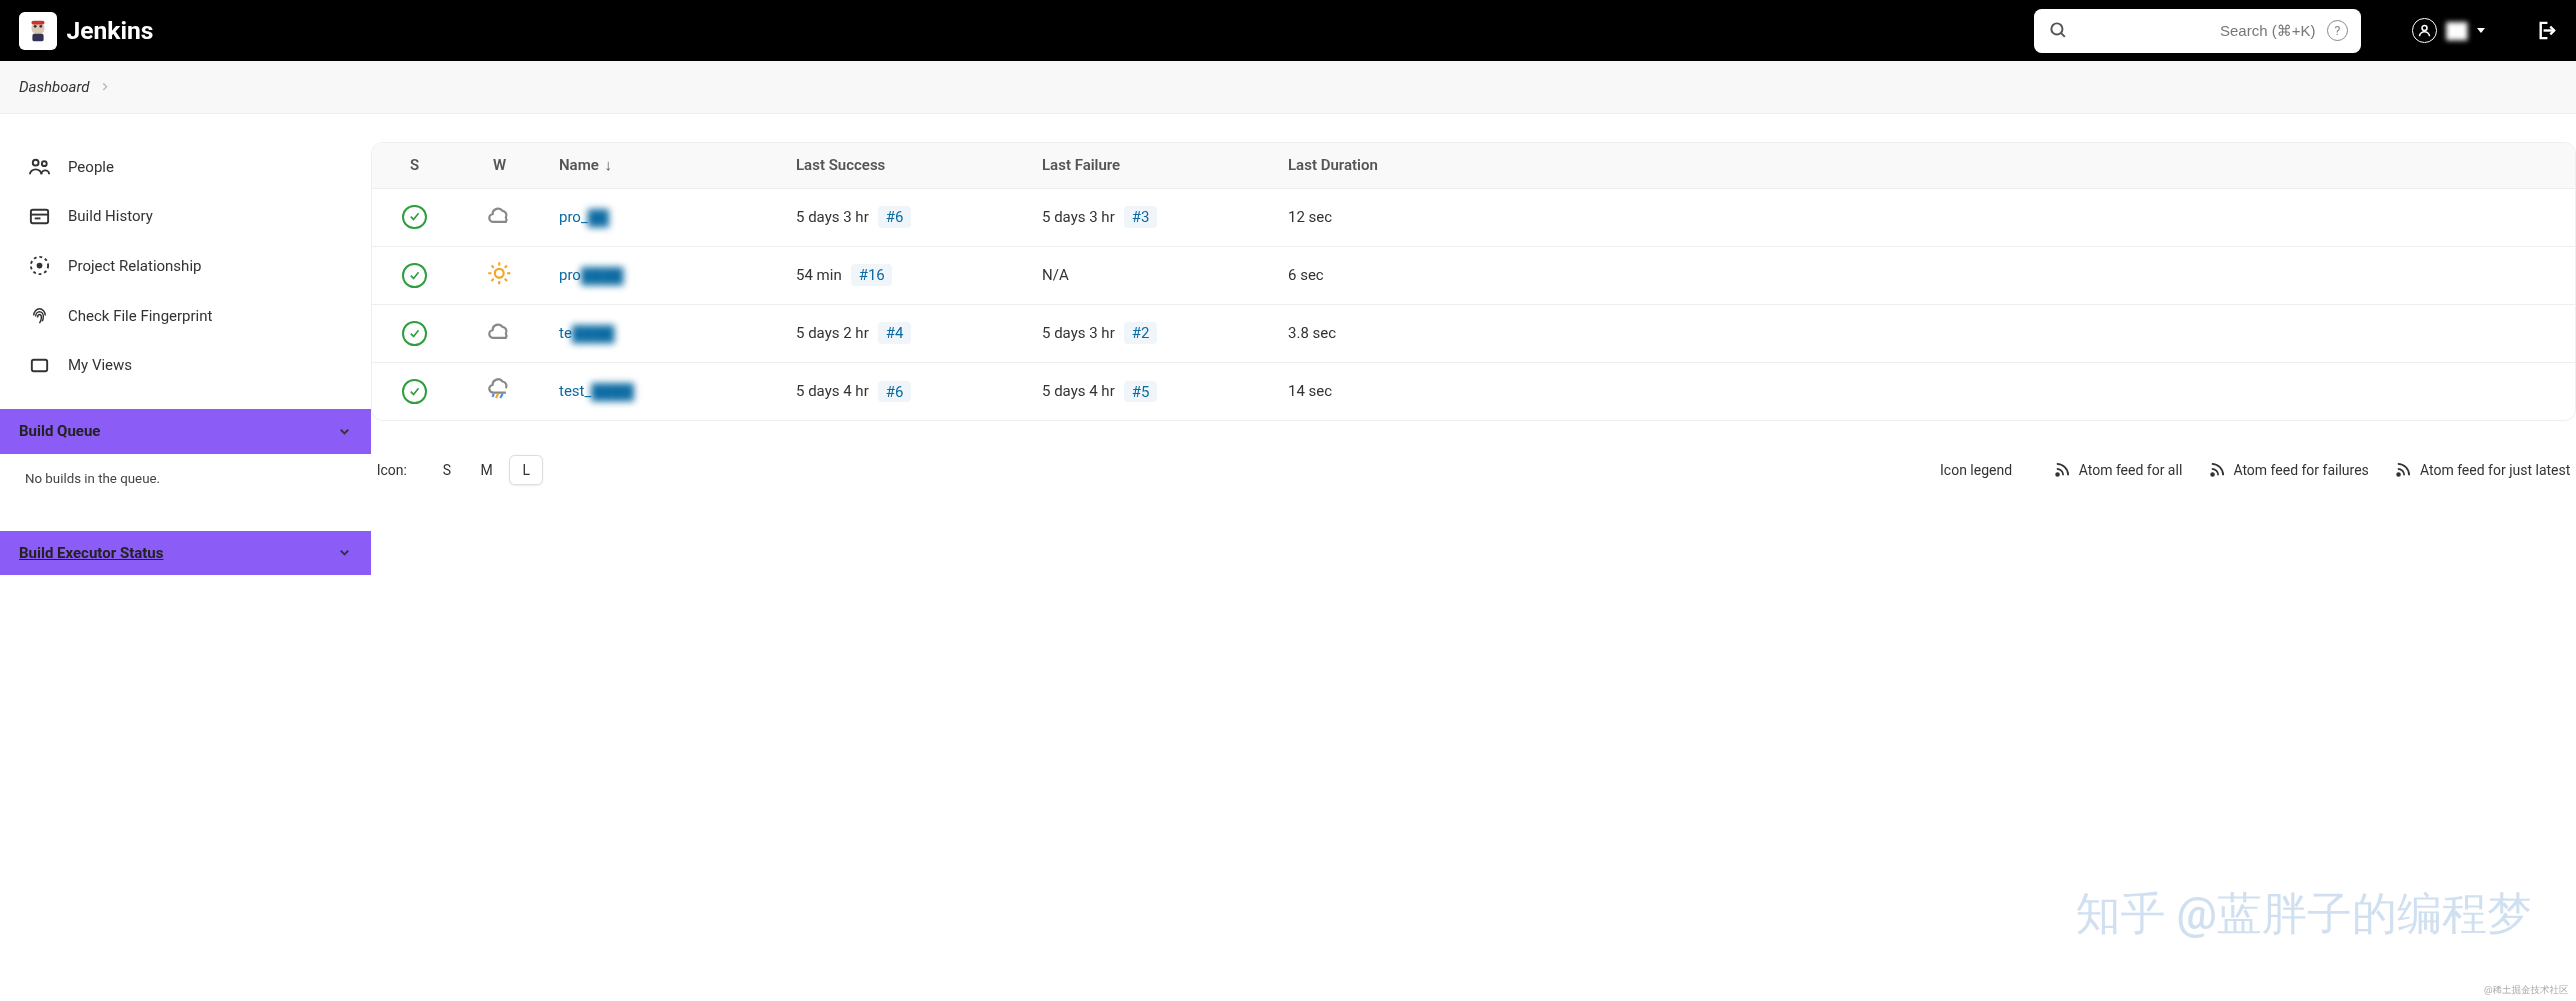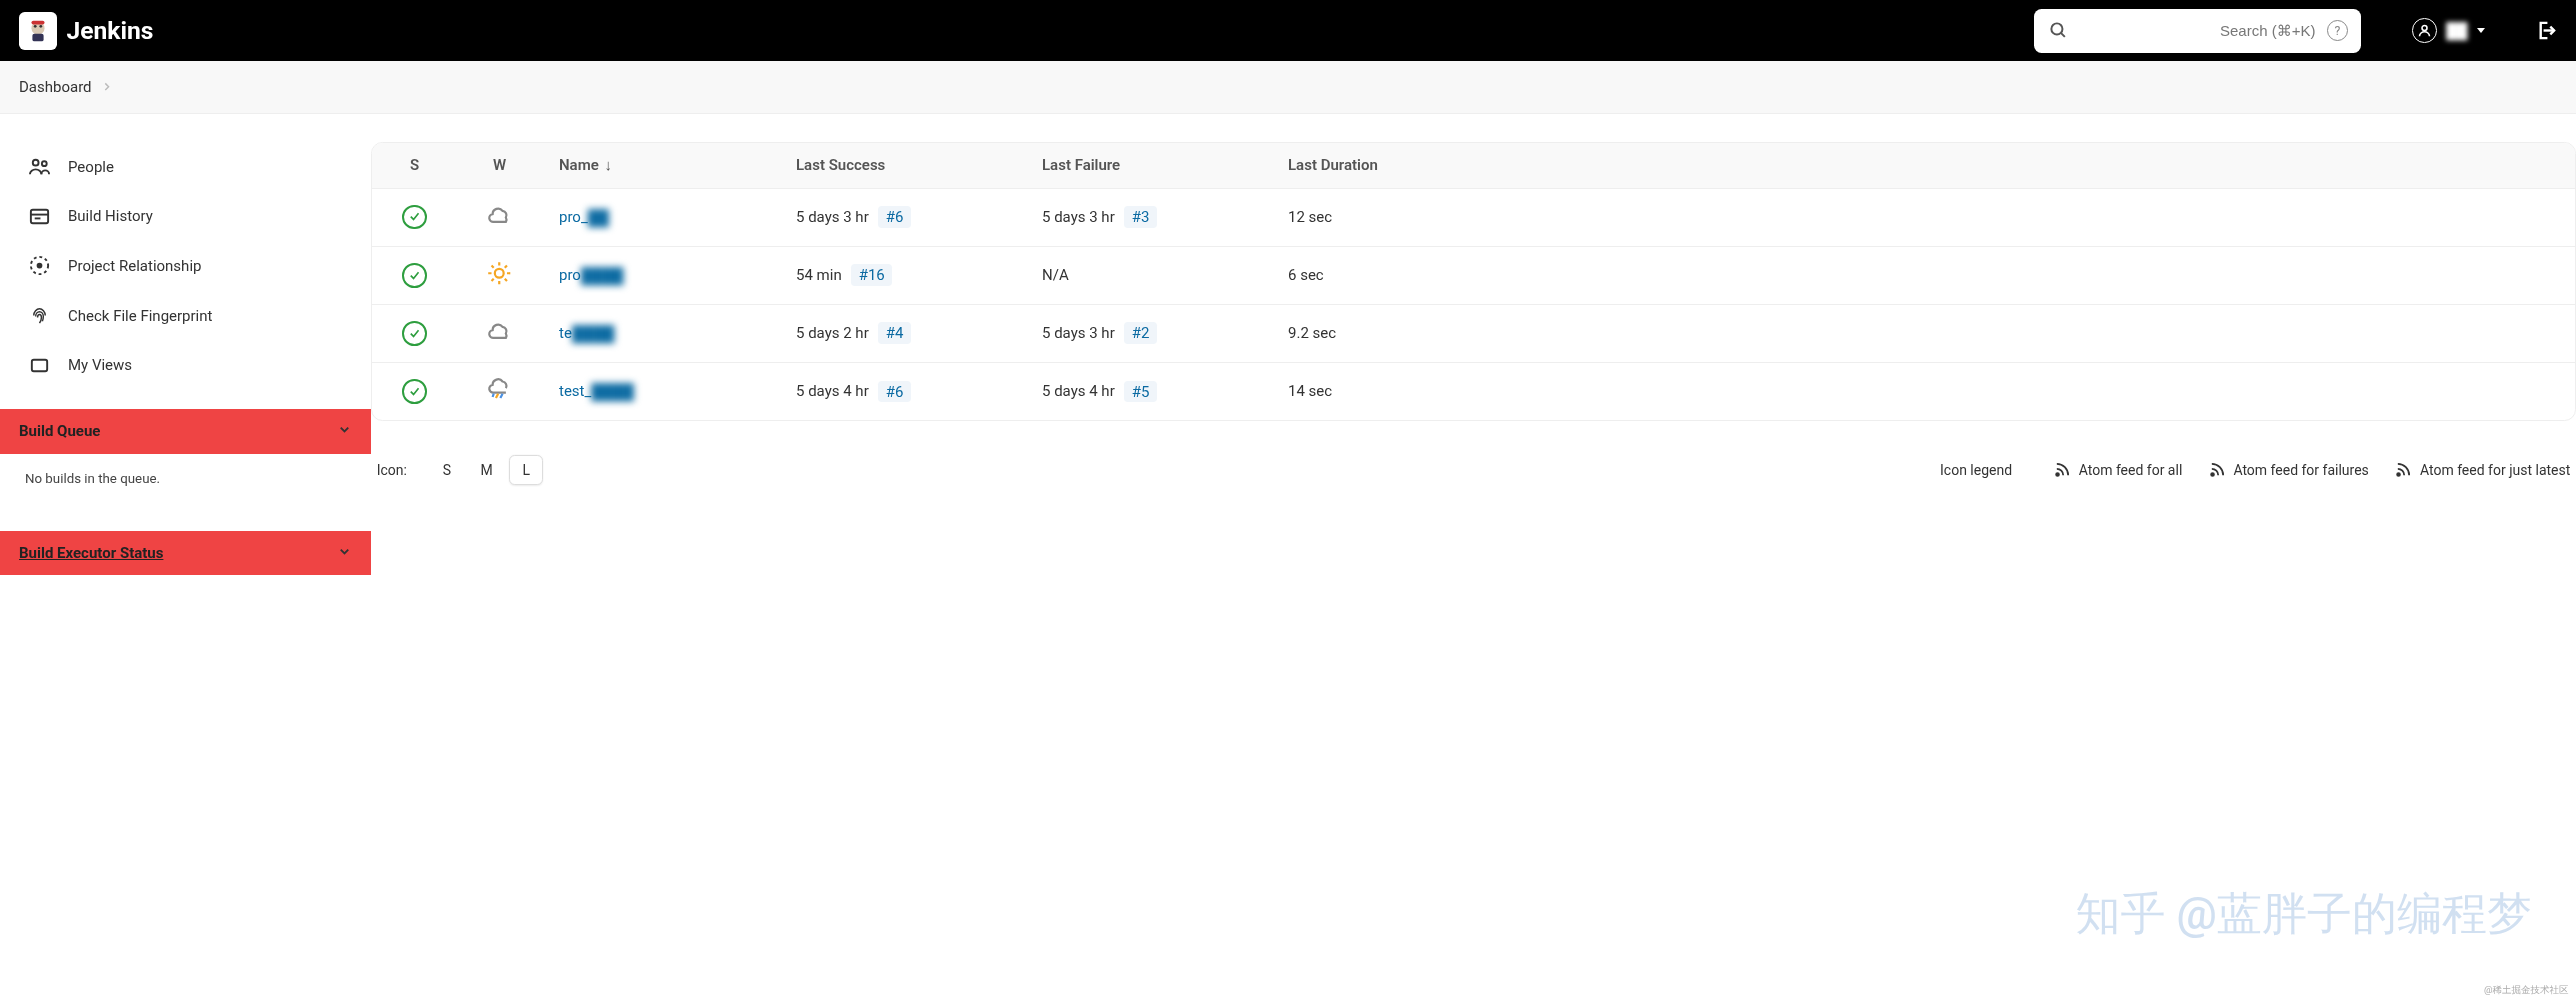--- a/index.html
+++ b/index.html
@@ -12,27 +12,27 @@
 .search-box { background: #fff; border-radius: 7.6px; height: 44px; width: 327px; display: flex; align-items: center; padding: 0 13.3px; gap: 11.4px; }
 .search-box input { border: none; outline: none; flex: 1; font-size: 15px; color: #333; text-align: right; }
 .search-box input::placeholder { color: #777; }
 .search-help { width: 21px; height: 21px; border: 1.9px solid #888; border-radius: 50%; display: flex; align-items: center; justify-content: center; font-size: 12.3px; color: #888; }
 .user-block { display: flex; align-items: center; gap: 9.5px; color: #fff; margin-left: 19px; }
 .user-icon { width: 24.6px; height: 24.6px; border: 1.9px solid #fff; border-radius: 50%; display: flex; align-items: center; justify-content: center; }
 .user-name { font-size: 15px; filter: blur(2.8px); }
 .chevron-down { width: 0; height: 0; border-left: 4.7px solid transparent; border-right: 4.7px solid transparent; border-top: 5.7px solid #fff; }
 .logout-icon { margin-left: 17px; color: #fff; }
 .breadcrumb { background: #f8f8f8; padding: 17px 19px; display: flex; align-items: center; gap: 9.5px; border-bottom: 0.9px solid #eee; }
-.breadcrumb-item { color: #333; font-size: 15px; }
+.breadcrumb-item { color: #333; font-size: 15px; font-style: italic; }
 .breadcrumb-sep { color: #bbb; }
 .main { display: flex; }
 .sidebar { width: 371px; padding-top: 28px; }
 .side-link { display: flex; align-items: center; gap: 17px; padding: 13.3px 28px; font-size: 15px; color: #333; cursor: pointer; }
 .side-icon { width: 23px; height: 23px; display: flex; align-items: center; justify-content: center; color: #333; }
-.side-panel { margin-top: 19px; background: #ef4444; padding: 13.3px 19px; display: flex; justify-content: space-between; margin-bottom: 0; }
+.side-panel { margin-top: 19px; background: #8b5cf6; padding: 13.3px 19px; display: flex; align-items: center; justify-content: space-between; margin-bottom: 0; }
 .side-panel-title { font-weight: 700; font-size: 15px; color: #222; }
 .side-panel-title.underlined { text-decoration: underline; }
 .side-panel-body { padding: 17px 25px; font-size: 13.3px; color: #444; }
 .content { flex: 1; padding: 28px 0 28px 0; }
 .tabs { display: inline-flex; gap: 0; padding: 5.7px; border: 0.9px solid #eee; border-radius: 26.5px; margin-bottom: 26.5px; margin-left: 5.7px; }
 .tab { padding: 7.6px 24.6px; border-radius: 21px; font-size: 15px; color: #333; cursor: pointer; }
 .tab.active { background: #fff; color: #0b6aa2; box-shadow: 0 0.9px 2.8px rgba(0,0,0,0.1); }
 .jobs-table { background: #fff; border: 0.9px solid #eee; border-radius: 11.4px; overflow: hidden; }
 .th-row, .tr { display: grid; grid-template-columns: 85px 85px 237px 246px 246px 170px; align-items: center; padding: 13.3px 0; border-bottom: 0.9px solid #eee; }
 .th-row { background: #f9f9f9; font-weight: 600; color: #555; font-size: 15px; }
@@ -242,21 +242,21 @@
                 </svg>
               </span></div>
             <div class="td center"><span class="weather-icon">
                 <svg width="26.5" height="26.5" viewBox="0 0 24 24" fill="none" stroke="#888" stroke-width="2">
                   <path d="M18 14a4 4 0 0 0-3-6 5 5 0 0 0-9 3 3.5 3.5 0 0 0 1 7h11a4 4 0 0 0 0-4z"></path>
                 </svg>
               </span></div>
             <div class="td"><span class="job-name">te<span class="redact">████</span></span></div>
             <div class="td"><span>5 days 2 hr</span> <span class="build-link">#4</span></div>
             <div class="td"><span>5 days 3 hr</span> <span class="build-link">#2</span></div>
-            <div class="td">9.2 sec</div>
+            <div class="td">3.8 sec</div>
           </div>
           <div class="tr">
             <div class="td center"><span class="status-ok">
                 <svg width="13.3" height="13.3" viewBox="0 0 24 24" fill="none" stroke="#2e9e3f" stroke-width="3">
                   <path d="M5 12l5 5 9-11"></path>
                 </svg>
               </span></div>
             <div class="td center"><span class="weather-icon">
                 <svg width="26.5" height="26.5" viewBox="0 0 24 24" fill="none" stroke="#888" stroke-width="2">
                   <path d="M18 11a4 4 0 0 0-3-6 5 5 0 0 0-9 3 3.5 3.5 0 0 0 1 7h11"></path>

